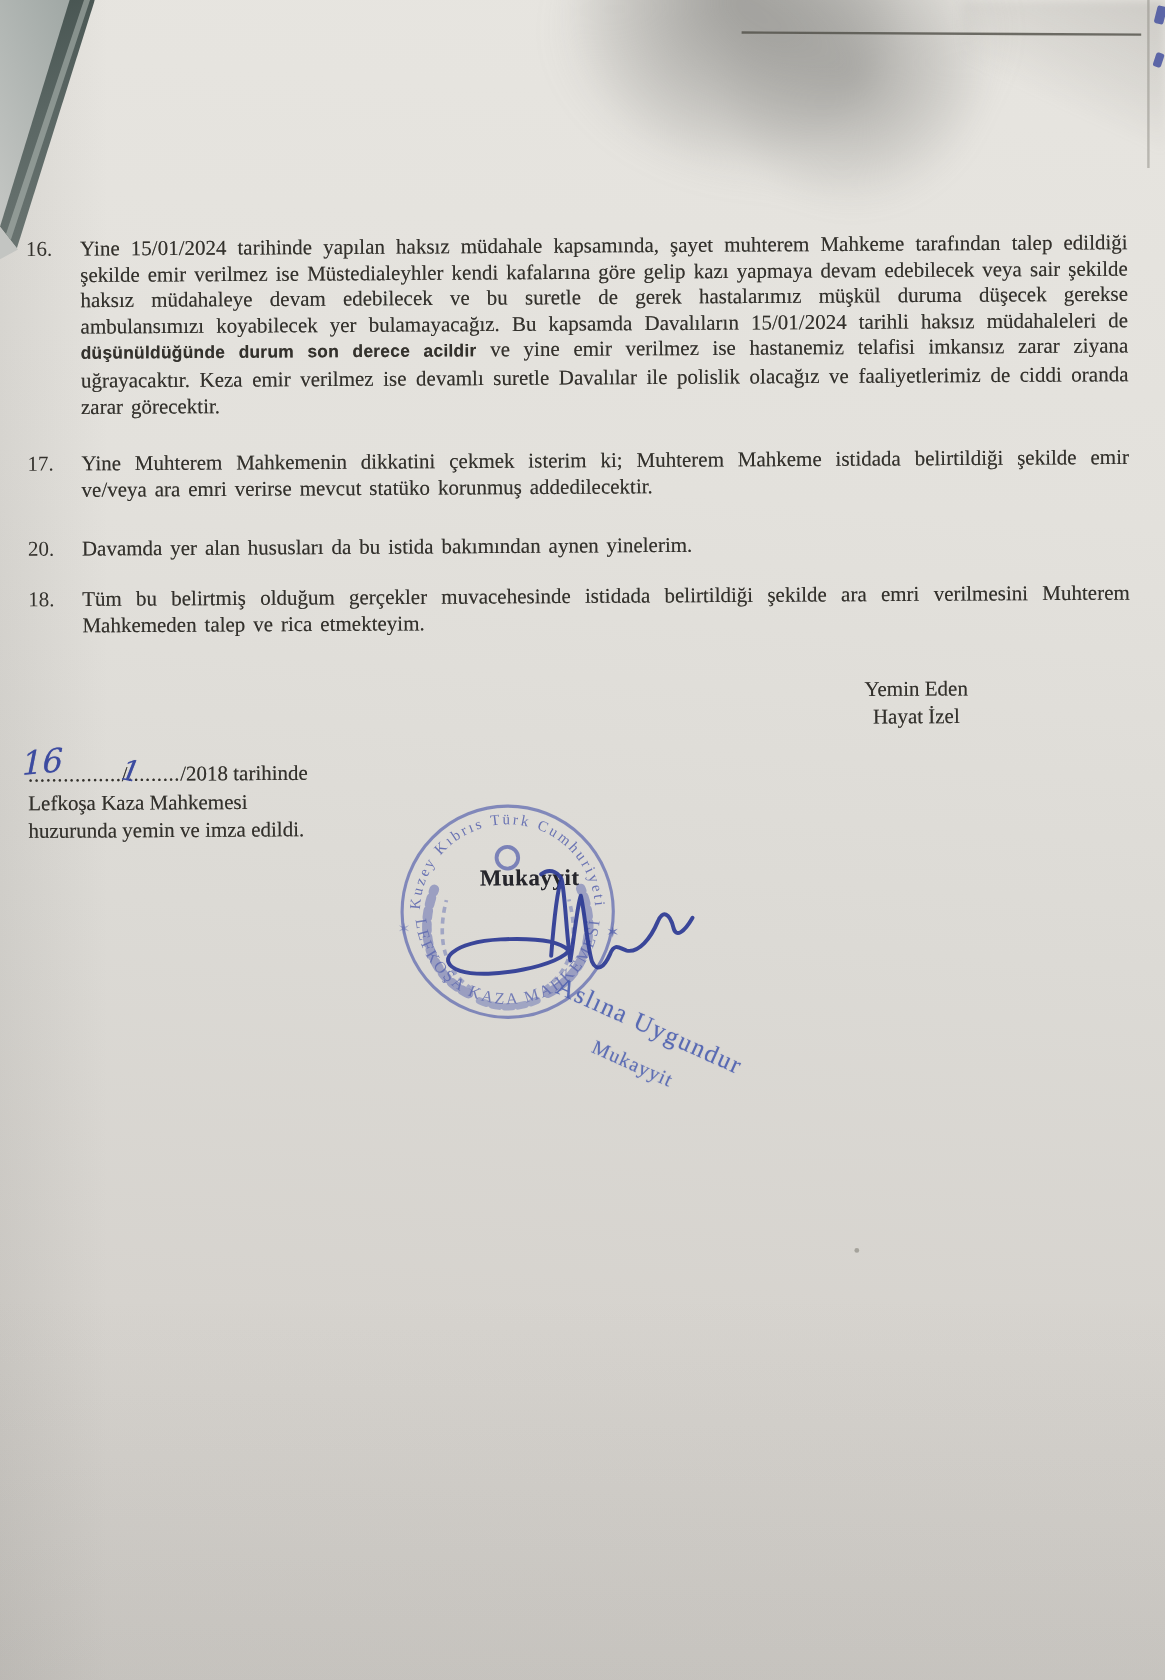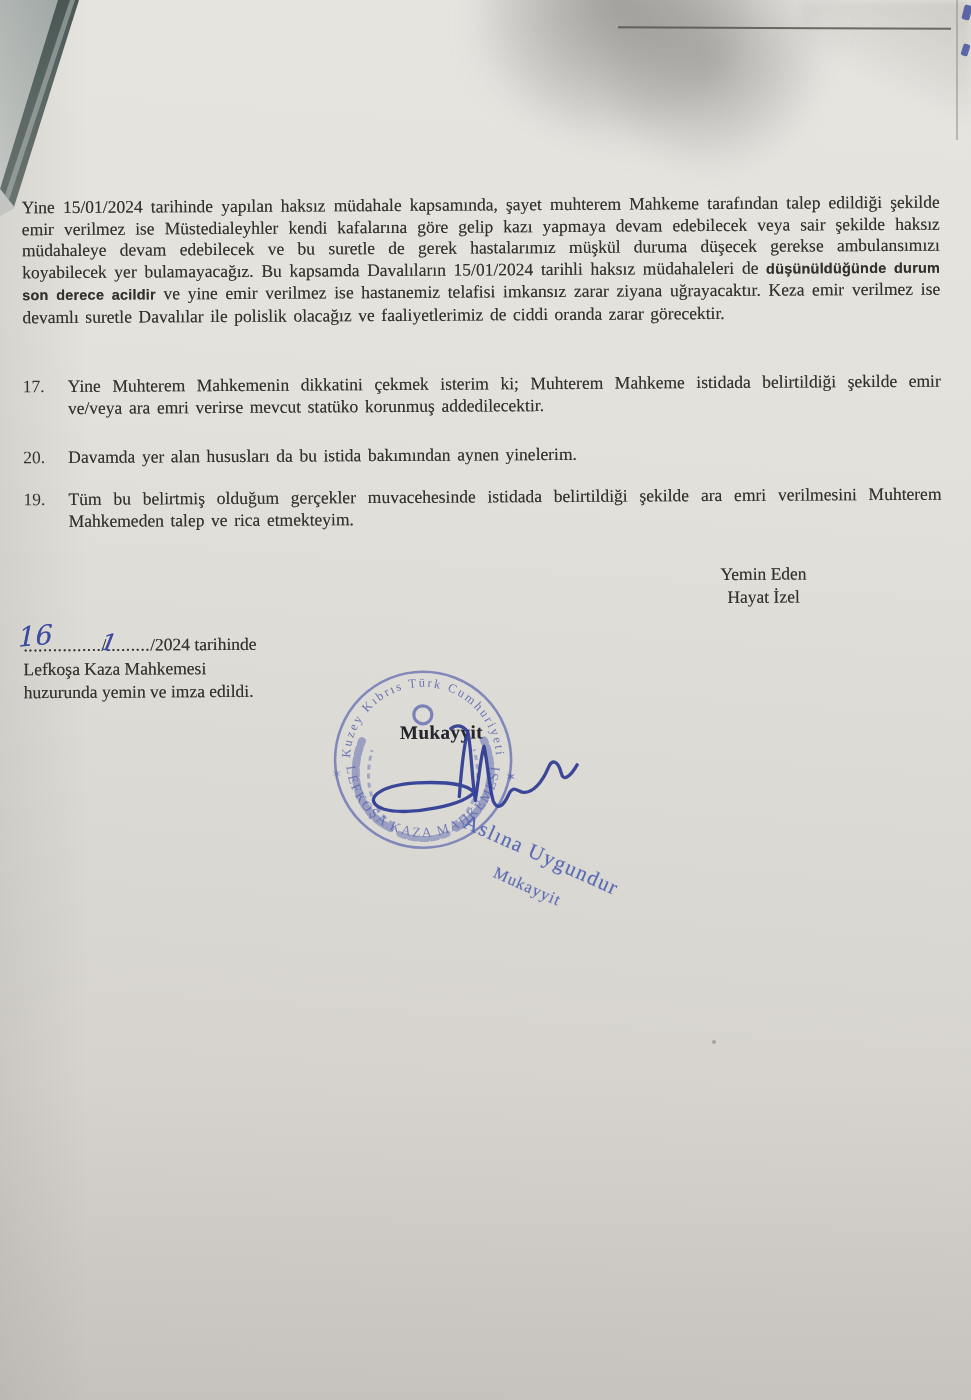--- a/index.html
+++ b/index.html
@@ -88,45 +88,46 @@
   <div class="corner-under"></div>
   <div class="ruled-line"></div>
   <div class="page-edge-line"></div>
   <div class="edge-mark m1"></div>
   <div class="edge-mark m2"></div>
   <div class="paper-speck"></div>
 
   <div class="content">
 
     <div class="para p16">
+      <div class="num">16.</div>
       <div class="ptext"><span>Yine 15/01/2024 tarihinde yapılan haksız müdahale kapsamında, şayet muhterem Mahkeme tarafından talep edildiği şekilde emir verilmez ise Müstedialeyhler kendi kafalarına göre gelip kazı yapmaya devam edebilecek veya sair şekilde haksız müdahaleye devam edebilecek ve bu suretle de gerek hastalarımız müşkül duruma düşecek gerekse ambulansımızı koyabilecek yer bulamayacağız. Bu kapsamda Davalıların 15/01/2024 tarihli haksız müdahaleleri de </span><span class="alt-seg">düşünüldüğünde durum son derece acildir</span><span> ve yine emir verilmez ise hastanemiz telafisi imkansız zarar ziyana uğrayacaktır. Keza emir verilmez ise devamlı suretle Davalılar ile polislik olacağız ve faaliyetlerimiz de ciddi oranda zarar görecektir.</span></div>
     </div>
 
     <div class="para p17">
       <div class="num">17.</div>
       <div class="ptext">Yine Muhterem Mahkemenin dikkatini çekmek isterim ki; Muhterem Mahkeme istidada belirtildiği şekilde emir ve/veya ara emri verirse mevcut statüko korunmuş addedilecektir.</div>
     </div>
 
     <div class="para p18">
       <div class="num">20.</div>
       <div class="ptext">Davamda yer alan hususları da bu istida bakımından aynen yinelerim.</div>
     </div>
 
     <div class="para p19">
-      <div class="num">19.</div>
+      <div class="num">18.</div>
       <div class="ptext">Tüm bu belirtmiş olduğum gerçekler muvacehesinde istidada belirtildiği şekilde ara emri verilmesini Muhterem Mahkemeden talep ve rica etmekteyim.</div>
     </div>
 
     <div class="oath">
       <div>Yemin Eden</div>
       <div>Hayat İzel</div>
     </div>
 
     <div class="attest">
-      <div><span class="dots">................</span><span>/</span><span class="dots">.........</span><span>/2024 tarihinde</span></div>
+      <div><span class="dots">................</span><span>/</span><span class="dots">.........</span><span>/2018 tarihinde</span></div>
       <div>Lefkoşa Kaza Mahkemesi</div>
       <div>huzurunda yemin ve imza edildi.</div>
     </div>
     <div class="hand hand-day">16</div>
     <div class="hand hand-month">1</div>
 
     <div class="registrar">Mukayyit</div>
 
     <svg class="stamp-svg" width="280" height="270" viewBox="0 0 280 270">
       <g opacity="0.9">

